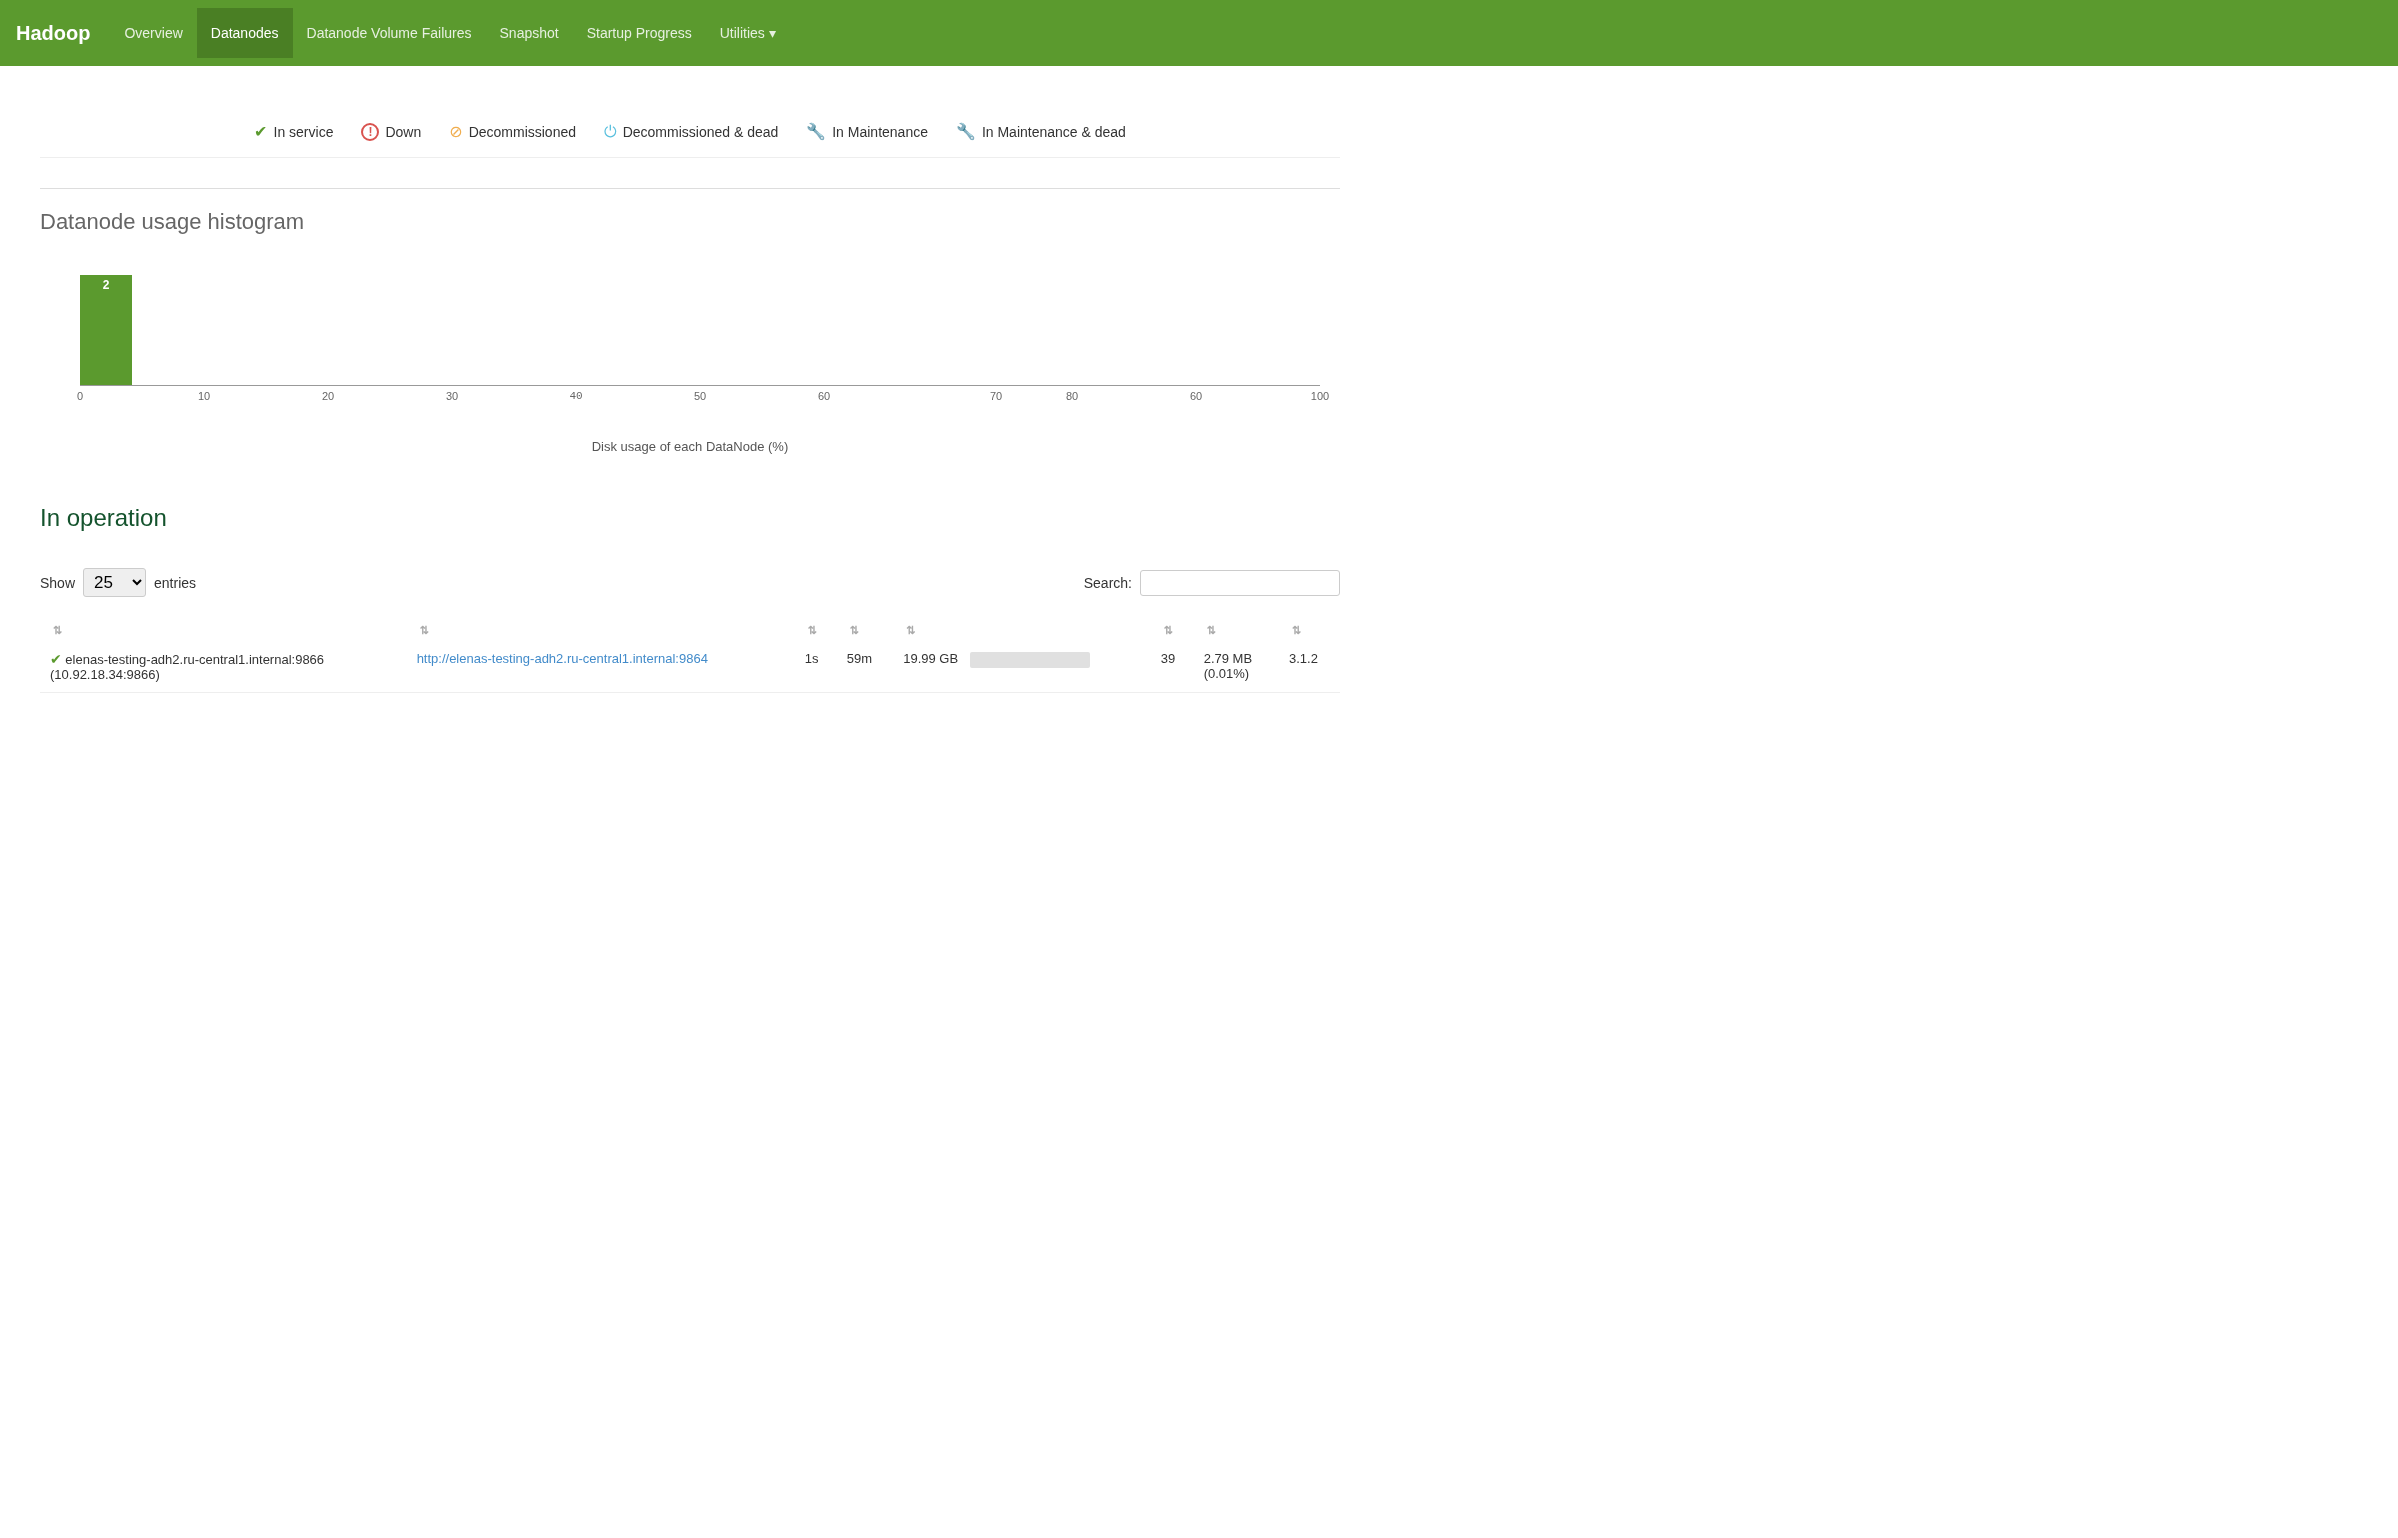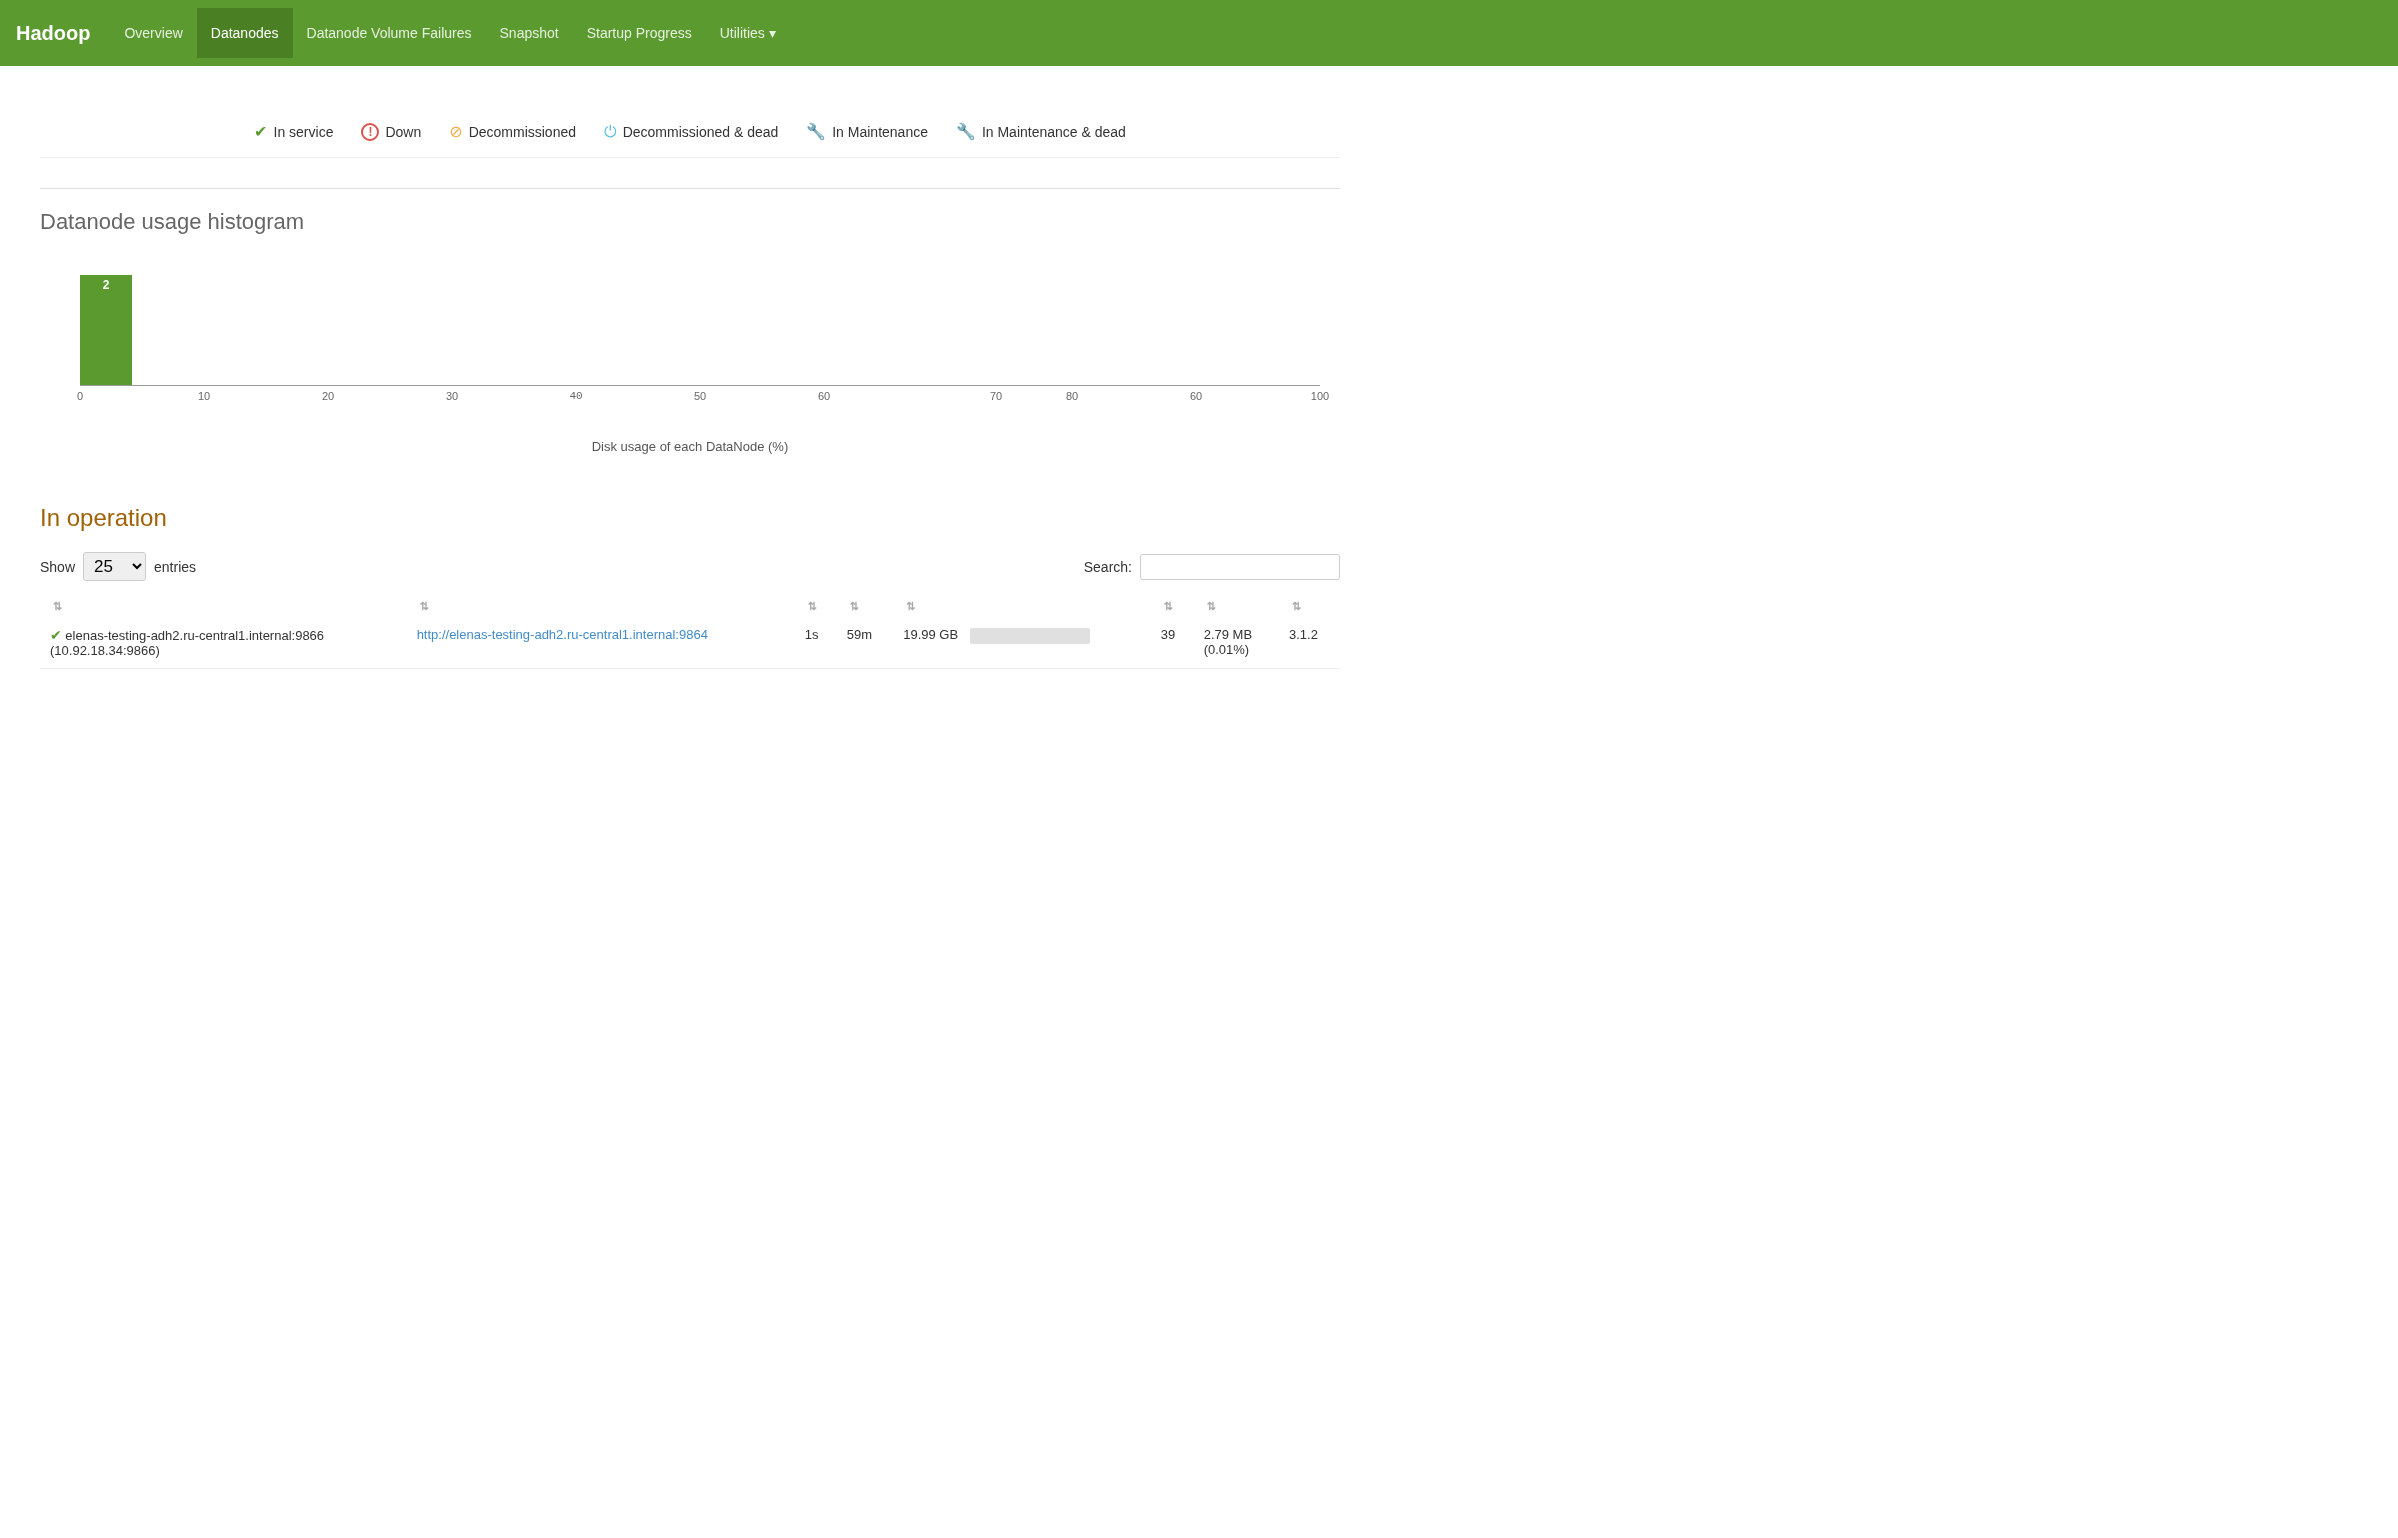--- a/index.html
+++ b/index.html
@@ -104,27 +104,27 @@
     }
     .x-label {
       text-align: center;
       font-size: 13px;
       color: #555;
       margin-top: 6px;
     }
 
     
     .section-operation { margin-top: 10px; }
-    .section-operation h2 { font-size: 24px; font-weight: 300; color: #a16207; margin-bottom: 20px; }
+    .section-operation h2 { font-size: 24px; font-weight: 300; color: #14532d; margin-bottom: 36px; }
 
     .table-controls {
       display: flex;
       align-items: center;
       justify-content: space-between;
-      margin-bottom: 14px;
+      margin-bottom: 22px;
     }
     .show-entries {
       display: flex; align-items: center; gap: 8px; font-size: 14px;
     }
     .show-entries select {
       border: 1px solid #ccc; border-radius: 3px; padding: 3px 6px; font-size: 17px;
     }
     .search-box {
       display: flex; align-items: center; gap: 8px;
     }

